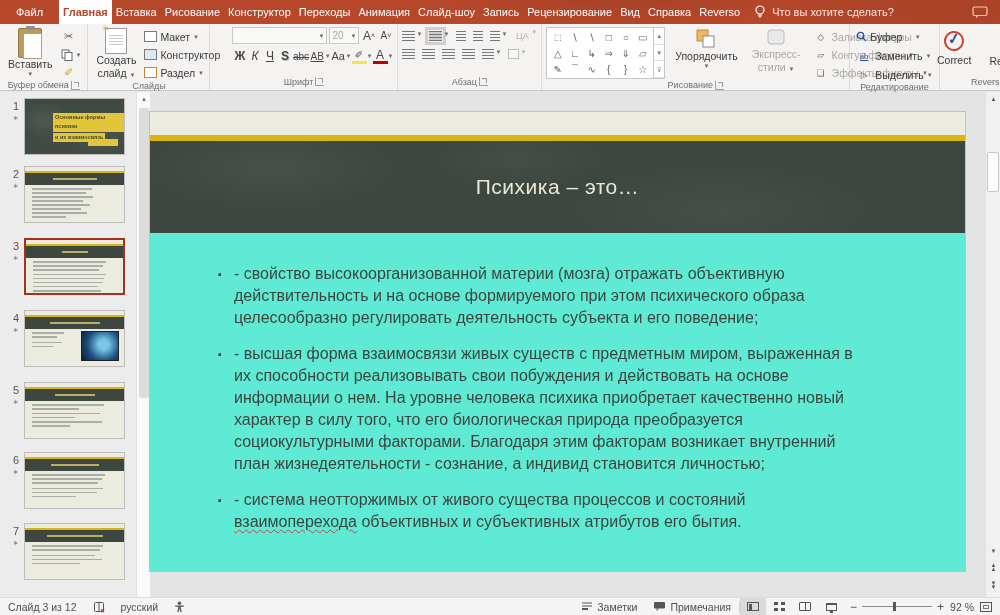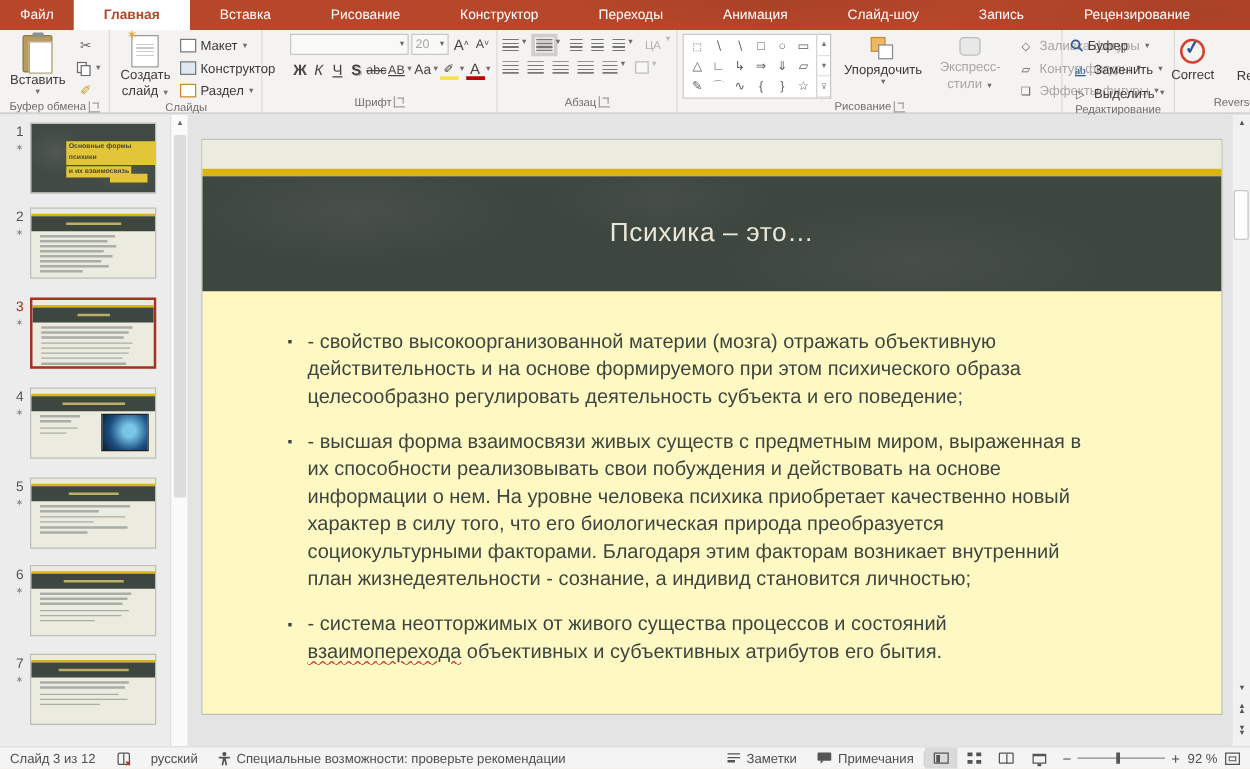--- a/index.html
+++ b/index.html
@@ -4,21 +4,21 @@
 <style>
   * { margin:0; padding:0; box-sizing:border-box; }
   html,body { width:1000px; height:615px; overflow:hidden; }
   body { font-family:"Liberation Sans", sans-serif; background:#e6e6e6; position:relative; font-size:11px; color:#444; }
 
   
   .topbar { position:absolute; left:0; top:0; width:1000px; height:24px; background:#b7472a;
     background-image:radial-gradient(ellipse 260px 60px at 620px -10px, rgba(0,0,0,.10), transparent 70%),
                      radial-gradient(ellipse 300px 70px at 950px 10px, rgba(0,0,0,.08), transparent 70%);
     display:flex; align-items:stretch; color:#fff; }
-  .tab { padding:0 24px; display:flex; align-items:center; font-size:11px; cursor:default; white-space:nowrap; }
+  .tab { padding:0 4px; display:flex; align-items:center; font-size:11px; cursor:default; white-space:nowrap; }
   .tab.file { padding:0 16px; }
   .tab.active { background:#fff; color:#b7472a; font-weight:bold; }
   .tellme { display:flex; align-items:center; gap:6px; padding:0 10px; font-size:11px; color:#ffe9e2; }
   .topbar-right { margin-left:auto; display:flex; align-items:center; padding-right:12px; }
 
   
   .ribbon { position:absolute; left:0; top:24px; width:1000px; height:67px; background:#f4f3f2; border-bottom:1px solid #c6c6c6; display:flex; }
   .rgroup { display:flex; flex-direction:column; border-right:1px solid #dcdbd9; }
   .rbody { flex:1; display:flex; align-items:flex-start; padding:3px 4px 0 4px; gap:2px; }
   .rlabel { height:15px; display:flex; align-items:center; justify-content:center; gap:2px; font-size:9px; color:#6e6d6b; padding-bottom:2px; }
@@ -86,21 +86,21 @@
   .t1-text span { background:#e3c53a; padding:0 2px; display:inline-block; margin-bottom:1px; }
   .t1-ribbon { position:absolute; right:6px; bottom:8px; width:30px; height:7px; background:#e3c53a; }
   .t4-img { position:absolute; right:5px; top:20px; width:38px; height:30px;
     background:radial-gradient(circle at 60% 45%, #79c7e8 0 18%, #1c4f80 60%, #0a1c33 100%); border:1px solid #222; }
   .thumb-scroll { position:absolute; left:136px; top:0; width:14px; height:505px; background:#fafafa; border-left:1px solid #e0e0e0; }
   .thumb-scroll .arr { position:absolute; left:0; width:14px; height:14px; display:flex; align-items:center; justify-content:center; font-size:6px; color:#666; }
   .thumb-thumb { position:absolute; left:2px; top:16px; width:10px; height:290px; background:#dcdcdc; border-radius:2px; }
 
   
   .canvas { position:absolute; left:150px; top:0; width:835px; height:505px; }
-  .slide { position:absolute; left:12px; top:20px; width:815px; height:459px; background:#fef9c3; box-shadow:0 0 0 1px #c2c2bd; }
+  .slide { position:absolute; left:0; top:20px; width:815px; height:459px; background:#5eead4; box-shadow:0 0 0 1px #c2c2bd; }
   .s-strip { height:23px; background:#ebebe0; }
   .s-yellow { height:6px; background:#d9b512; }
   .s-head { height:92px; background:#3e473f; position:relative; display:flex; align-items:center; justify-content:center;
     background-image:radial-gradient(ellipse 220px 70px at 15% 30%, rgba(255,255,255,.05), transparent 60%),
                      radial-gradient(ellipse 260px 80px at 70% 75%, rgba(255,255,255,.045), transparent 60%),
                      radial-gradient(ellipse 150px 50px at 45% 20%, rgba(255,255,255,.04), transparent 60%); }
   .s-title { color:#e9e7d7; font-size:21px; font-weight:300; letter-spacing:.5px; }
   .s-body { padding:30px 100px 0 68px; }
   .bullet { position:relative; padding-left:16px; margin-bottom:14px; font-size:16px; line-height:22px; color:#3c453f; }
   .bullet:before { content:"▪"; position:absolute; left:0; top:0; font-size:11px; color:#3c453f; }
@@ -623,21 +623,20 @@
         <line x1="8" y1="8.2" x2="11" y2="11.2" stroke="#a33" stroke-width="1.2"></line>
         <line x1="11" y1="8.2" x2="8" y2="11.2" stroke="#a33" stroke-width="1.2"></line>
       </svg>
   </span>
   <span class="sb-item">русский</span>
   <span class="sb-item">
     <svg width="11" height="12" viewBox="0 0 11 12">
         <circle cx="5.5" cy="2.2" r="1.7" fill="#555"></circle>
         <path d="M1 4.4 L10 4.4 L10 5.6 L6.6 6 L7.8 11 L6.5 11.3 L5.5 7.4 L4.5 11.3 L3.2 11 L4.4 6 L1 5.6 Z" fill="#555"></path>
       </svg>
-    <span>Специальные возможности: проверьте рекомендации</span>
   </span>
 
   <div class="sb-right">
     <span class="sb-item">
       <svg width="12" height="11" viewBox="0 0 12 11">
           <line x1="1" y1="2" x2="11" y2="2" stroke="#555"></line>
           <line x1="1" y1="5" x2="11" y2="5" stroke="#555"></line>
           <line x1="1" y1="8" x2="7" y2="8" stroke="#555" stroke-width="2"></line>
         </svg>
       <span>Заметки</span>

